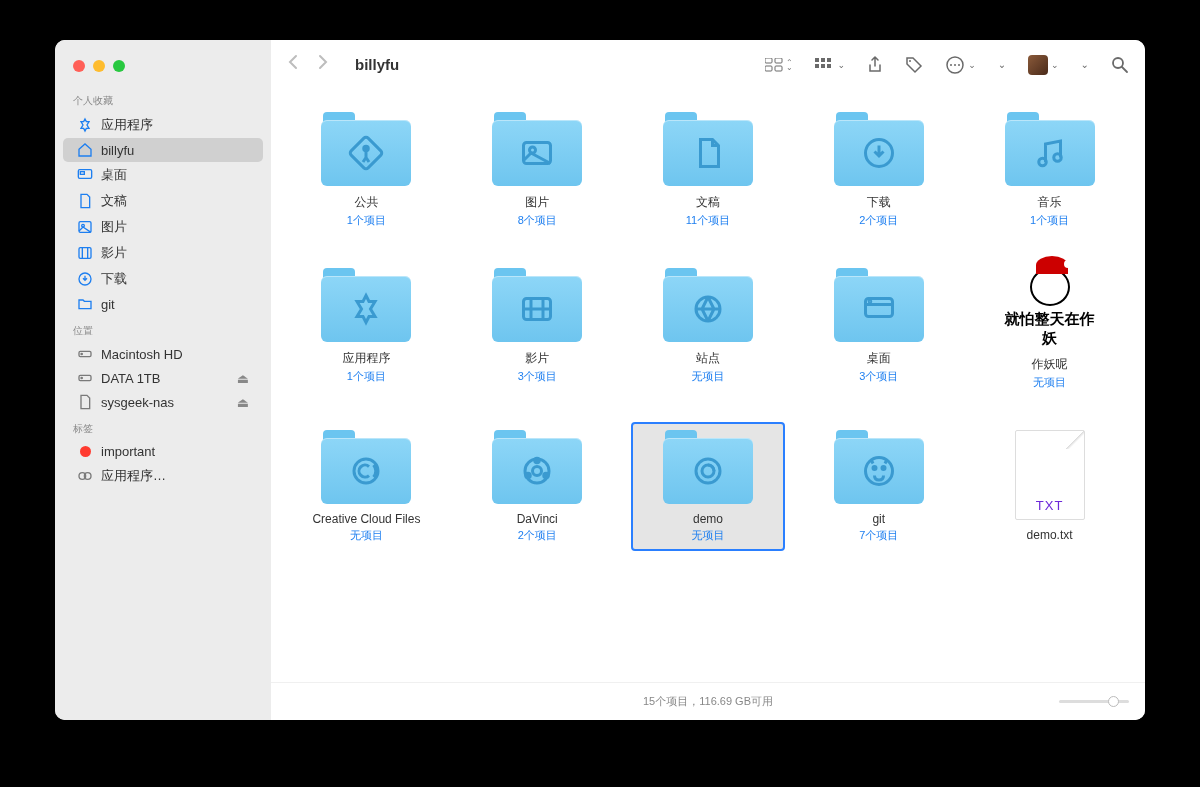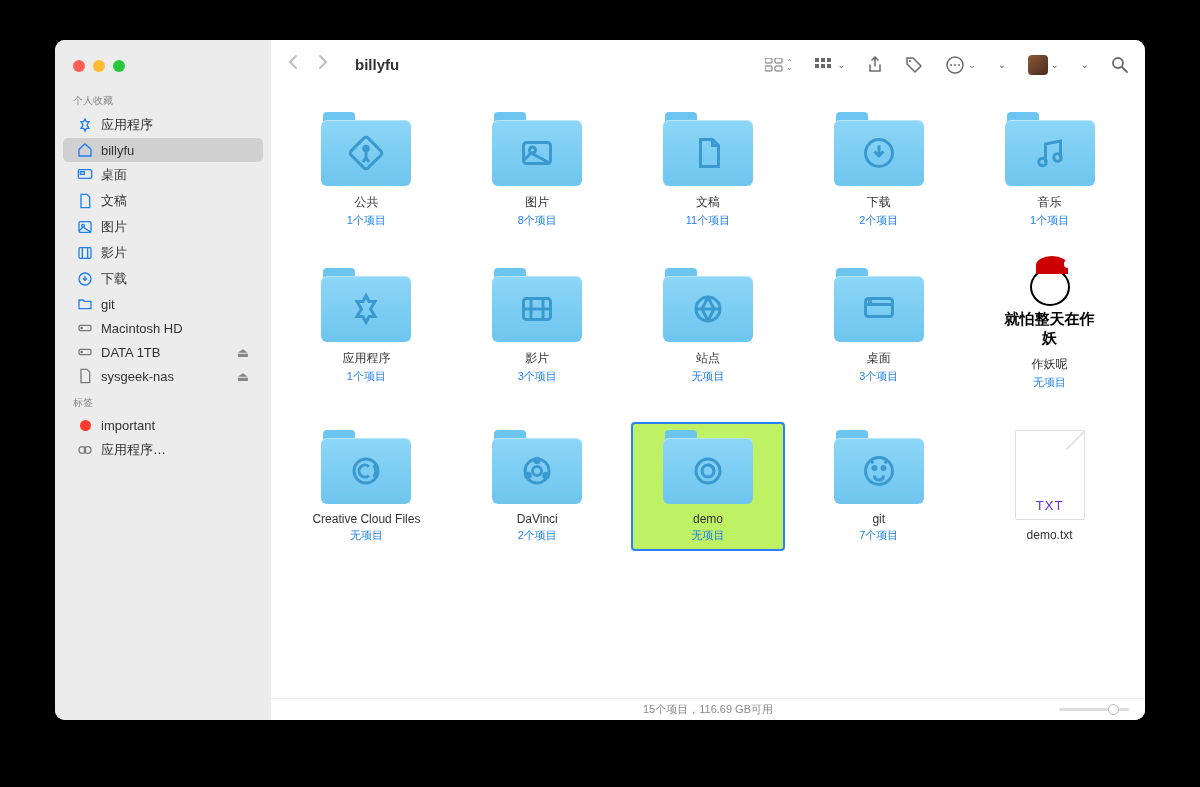--- a/index.html
+++ b/index.html
@@ -21,35 +21,35 @@
 .toolbar .nav { display: flex; gap: 18px; color: #bdbdbd; font-size: 18px; }
 .toolbar .title { font-size: 15px; font-weight: 600; color: #333; margin-left: 4px; }
 .spacer { flex: 1; }
 .tb-btn { color: #6a6a6a; display: flex; align-items: center; gap: 3px; cursor: default; }
 .tb-btn svg { display: block; }
 .chev { font-size: 8px; color: #777; display:flex; flex-direction:column; line-height:5px; }
 .avatar { width: 20px; height: 20px; border-radius: 4px; background: linear-gradient(135deg,#8a5a3a,#4a2a1a); }
 .content { flex: 1; overflow: auto; padding: 14px 18px 0; }
 .grid { display: grid; grid-template-columns: repeat(5, 1fr); gap: 24px 16px; }
 .item { display: flex; flex-direction: column; align-items: center; text-align: center; padding: 6px; border-radius: 4px; border: 2px solid transparent; }
-.item.selected { border-color: #2a7fff; background: #bef264; }
+.item.selected { border-color: #2a7fff; background: #e5e5e5; }
 .folder-ico { width: 90px; height: 74px; position: relative; }
 .folder-tab { position: absolute; top: 0; left: 2px; width: 32px; height: 14px; background: #6bc5f0; border-radius: 4px 4px 0 0; }
 .folder-body { position: absolute; top: 8px; left: 0; right: 0; bottom: 0; background: linear-gradient(180deg,#8dd6f7,#6ec5ef); border-radius: 6px; display: flex; align-items: center; justify-content: center; color: #3a9ad0; box-shadow: inset 0 1px 0 rgba(255,255,255,.4); }
 .folder-body svg { width: 36px; height: 36px; stroke: #3a9ad0; stroke-width: 2; fill: none; }
 .file-ico { width: 70px; height: 90px; background: #fff; border: 1px solid #ddd; border-radius: 2px; position: relative; display: flex; align-items: flex-end; justify-content: center; padding-bottom: 6px; color: #6d28d9; font-size: 13px; letter-spacing: 1px; }
 .file-ico::before { content:""; position:absolute; top:0; right:0; width:18px; height:18px; background:linear-gradient(135deg,transparent 49%,#ddd 50%,#fff 60%); }
 .meme-ico { width: 90px; height: 80px; display: flex; flex-direction: column; align-items: center; justify-content: center; }
 .meme-face { width: 40px; height: 40px; background: #fff; border: 2px solid #000; border-radius: 50%; position: relative; }
 .meme-hat { position: absolute; top: -14px; left: 4px; width: 32px; height: 18px; background: #c00; border-radius: 50% 50% 0 0; }
 .meme-hat::after{content:"";position:absolute;right:-4px;top:4px;width:8px;height:8px;background:#fff;border-radius:50%;}
 .meme-text { font-size: 15px; color: #000; margin-top: 4px; font-weight: bold; }
 .item-name { font-size: 12px; color: #333; margin-top: 8px; }
 .item-sub { font-size: 11px; color: #1e7ff0; margin-top: 2px; }
-.statusbar { height: 22px; display: flex; align-items: center; justify-content: center; font-size: 11px; color: #888; border-top: 1px solid #f0f0f0; position: relative; }
+.statusbar { height: 38px; display: flex; align-items: center; justify-content: center; font-size: 11px; color: #888; border-top: 1px solid #f0f0f0; position: relative; }
 .slider { position: absolute; right: 16px; display: flex; align-items: center; }
 .slider-track { width: 70px; height: 3px; background: #ddd; border-radius: 2px; position: relative; }
 .slider-knob { position: absolute; right: 10px; top: -4px; width: 11px; height: 11px; background: #fff; border: 1px solid #bbb; border-radius: 50%; }
 </style>
 </head>
 <body>
 
 <div class="window">
   <div class="sidebar">
     <div class="traffic">
@@ -122,20 +122,21 @@
           <span>下载</span>
         </div>
         <div class="sb-item">
           <span class="ico">
             <svg width="16" height="16" viewBox="0 0 24 24" fill="none" stroke="currentColor" stroke-width="2">
               <path d="M3 6h6l2 2h10v11H3z"></path>
             </svg>
           </span>
           <span>git</span>
         </div>
+        <div class="section-h">位置</div>
         <div class="sb-item">
           <span class="ico gray">
             <svg width="16" height="16" viewBox="0 0 24 24" fill="none" stroke="currentColor" stroke-width="2">
               <rect x="3" y="8" width="18" height="8" rx="2"></rect>
               <circle cx="7" cy="12" r="1" fill="currentColor"></circle>
             </svg>
           </span>
           <span>Macintosh HD</span>
         </div>
         <div class="sb-item">

